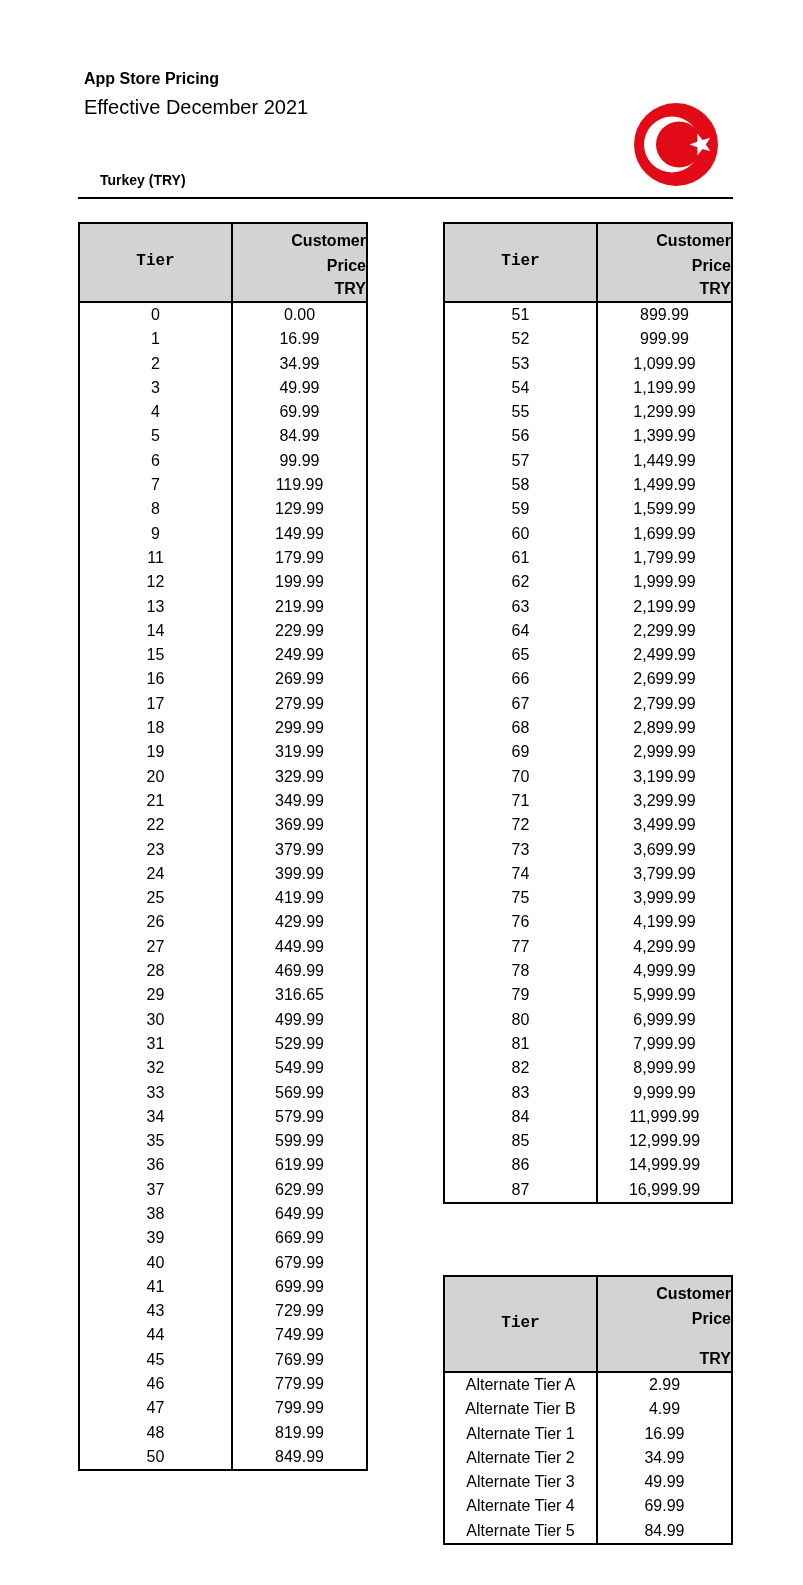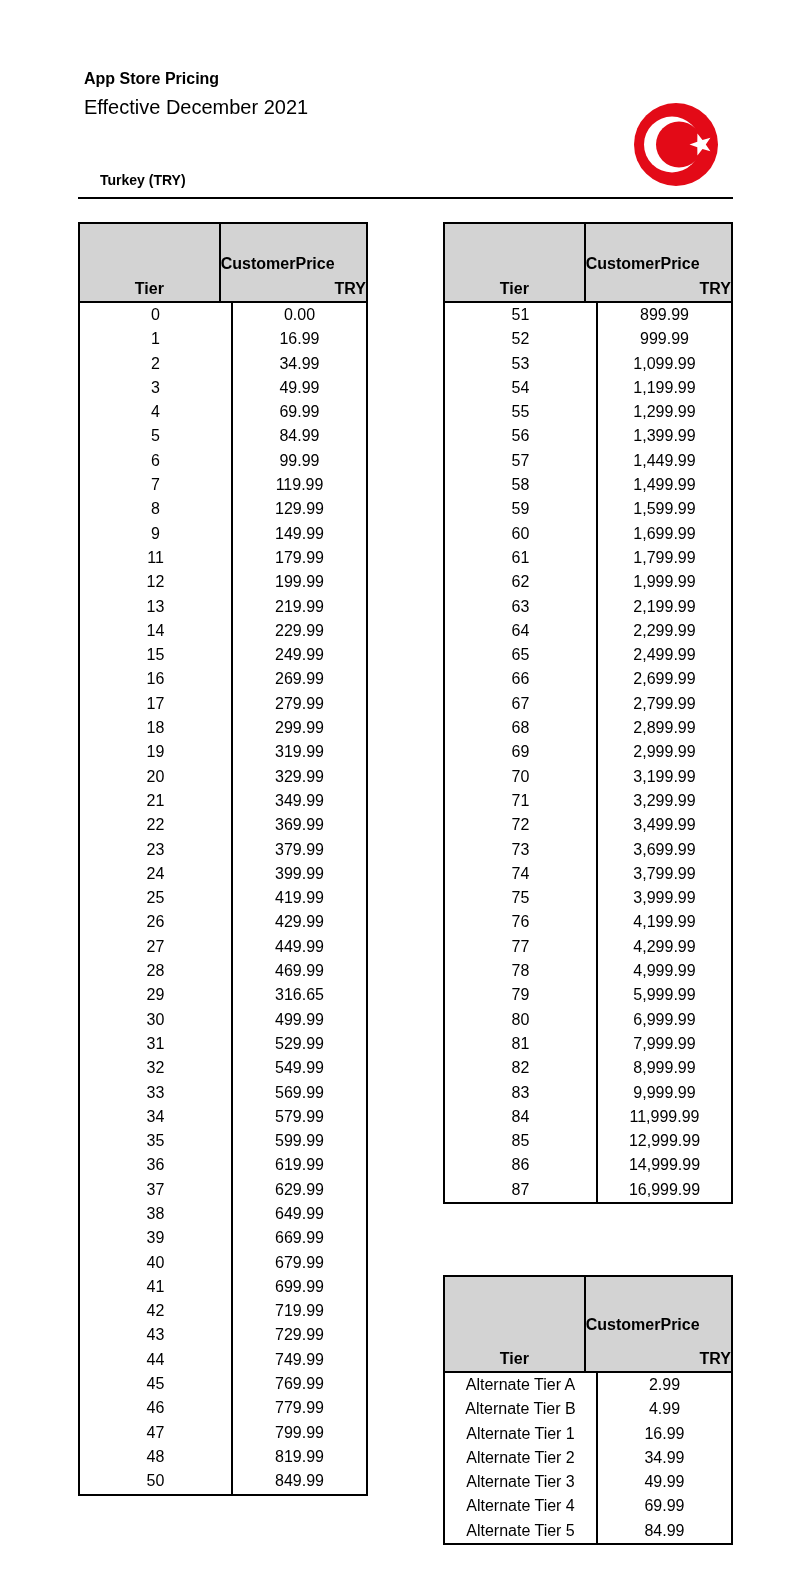--- a/index.html
+++ b/index.html
@@ -58,28 +58,29 @@
   .thead.main { height: 77px; }
   .thead.tall { height: 94px; }
   .col-tier {
     width: 153px;
     border-right: 2px solid #000000;
     box-sizing: border-box;
   }
   .col-price { flex: 1; }
   .th.col-tier {
     display: flex;
-    align-items: flex-end;
+    align-items: center;
     justify-content: center;
     padding-bottom: 3px;
+    font-family: Liberation Mono, monospace;
   }
   .th.col-price {
     display: flex;
-    flex-direction: row;
-    align-items: center;
+    flex-direction: column;
+    align-items: flex-end;
     padding: 4px 0 3px 0;
   }
   .th.col-price .hline { line-height: 25px; }
   .th.col-price .currency { margin-top: auto; line-height: 19px; }
   .tbody { display: block; }
   .tr { display: flex; height: 24.3px; }
   .td {
     display: flex;
     align-items: center;
     justify-content: center;
@@ -278,24 +279,20 @@
         </div>
         <div class="tr">
           <div class="td col-tier">40</div>
           <div class="td col-price">679.99</div>
         </div>
         <div class="tr">
           <div class="td col-tier">41</div>
           <div class="td col-price">699.99</div>
         </div>
         <div class="tr">
-          <div class="td col-tier">42</div>
-          <div class="td col-price">719.99</div>
-        </div>
-        <div class="tr">
           <div class="td col-tier">43</div>
           <div class="td col-price">729.99</div>
         </div>
         <div class="tr">
           <div class="td col-tier">44</div>
           <div class="td col-price">749.99</div>
         </div>
         <div class="tr">
           <div class="td col-tier">45</div>
           <div class="td col-price">769.99</div>

